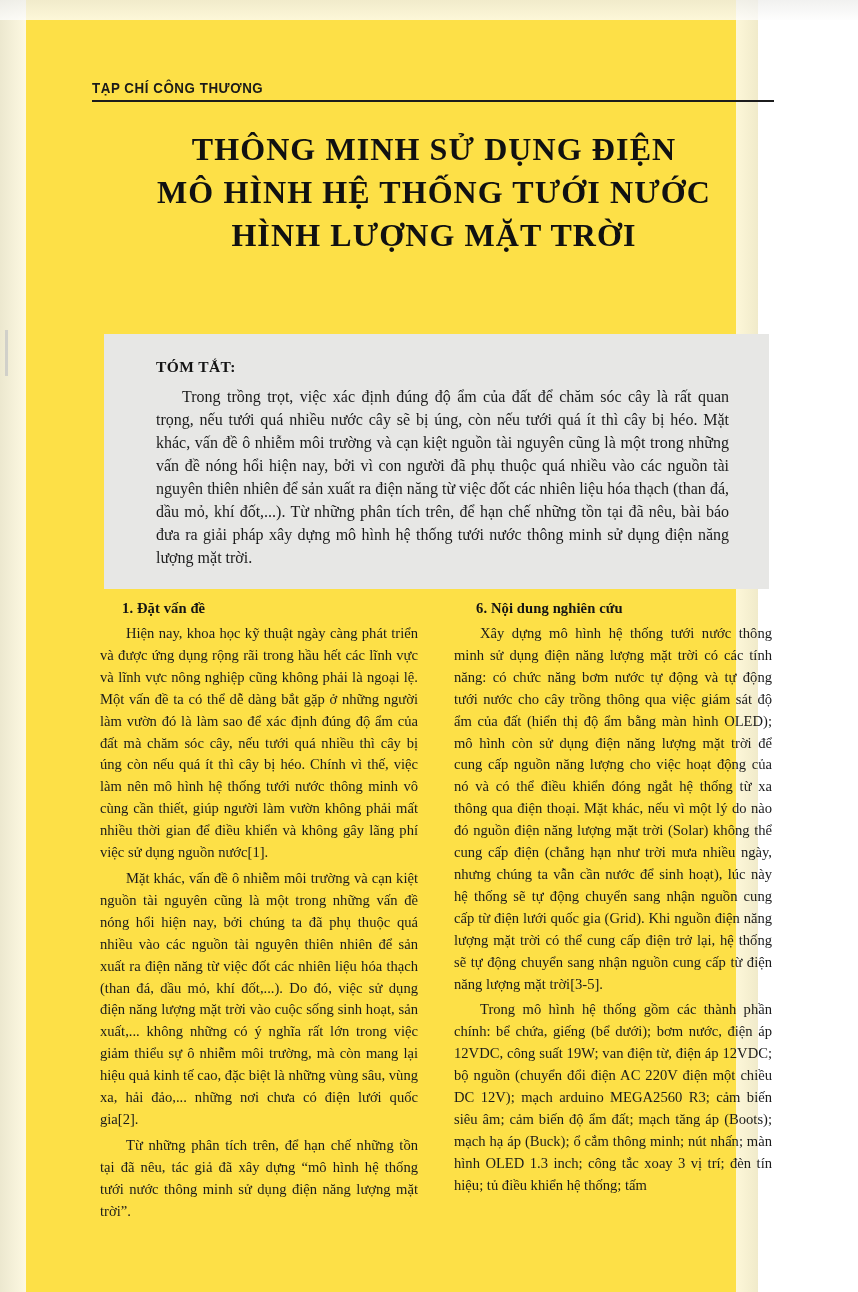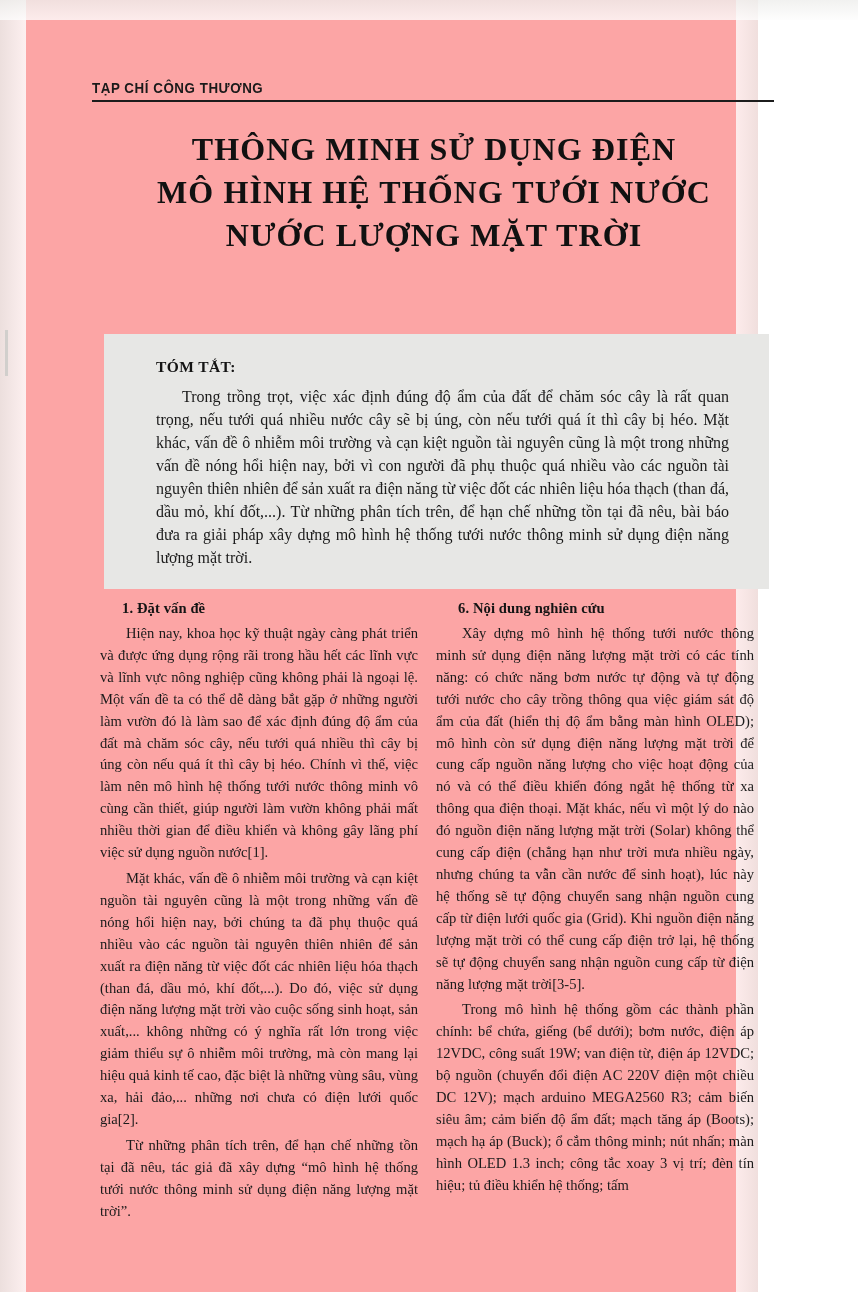--- a/index.html
+++ b/index.html
@@ -15,21 +15,21 @@
     color: #141414;
     position: relative;
     overflow: hidden;
   }
 
   .page {
     position: absolute;
     left: 0; top: 0;
     width: 758px;
     height: 1292px;
-    background: #fca5a5;
+    background: #fde047;
   }
 
   
   .page-tint-left {
     position: absolute;
     left: 0; top: 0;
     width: 26px; height: 1292px;
     background: linear-gradient(to right, #e9e9e7 0%, #fdfdfd 100%);
     opacity: .85;
   }
@@ -152,21 +152,21 @@
   }
   .abstract-keywords b { font-weight: 700; }
 
   
   .columns {
     position: absolute;
     left: 96px;
     top: 600px;
     width: 680px;
     display: flex;
-    gap: 10px;
+    gap: 28px;
   }
   .col {
     width: 326px;
   }
   .sec-heading {
     font-family: "Liberation Serif", "DejaVu Serif", serif;
     font-weight: 700;
     font-size: 14.6px;
     margin: 0 0 6px 0;
     padding-left: 26px;
@@ -208,21 +208,21 @@
   <div class="edge-mark"></div>
 
   <div class="running-head">
     <div class="running-head-text">TẠP CHÍ CÔNG THƯƠNG</div>
     <div class="running-head-rule"></div>
   </div>
 
   <div class="title-block">
     <div class="title-line">THÔNG MINH SỬ DỤNG ĐIỆN</div>
     <div class="title-line">MÔ HÌNH HỆ THỐNG TƯỚI NƯỚC</div>
-    <div class="title-line">NƯỚC LƯỢNG MẶT TRỜI</div>
+    <div class="title-line">HÌNH LƯỢNG MẶT TRỜI</div>
   </div>
 
 
   <div class="abstract-box">
     <div class="abstract-inner">
       <div class="abstract-heading">TÓM TẮT:</div>
       <div class="abstract-body">Trong trồng trọt, việc xác định đúng độ ẩm của đất để chăm sóc cây là rất quan trọng, nếu tưới quá nhiều nước cây sẽ bị úng, còn nếu tưới quá ít thì cây bị héo. Mặt khác, vấn đề ô nhiễm môi trường và cạn kiệt nguồn tài nguyên cũng là một trong những vấn đề nóng hổi hiện nay, bởi vì con người đã phụ thuộc quá nhiều vào các nguồn tài nguyên thiên nhiên để sản xuất ra điện năng từ việc đốt các nhiên liệu hóa thạch (than đá, dầu mỏ, khí đốt,...). Từ những phân tích trên, để hạn chế những tồn tại đã nêu, bài báo đưa ra giải pháp xây dựng mô hình hệ thống tưới nước thông minh sử dụng điện năng lượng mặt trời.</div>
     </div>
   </div>
 

